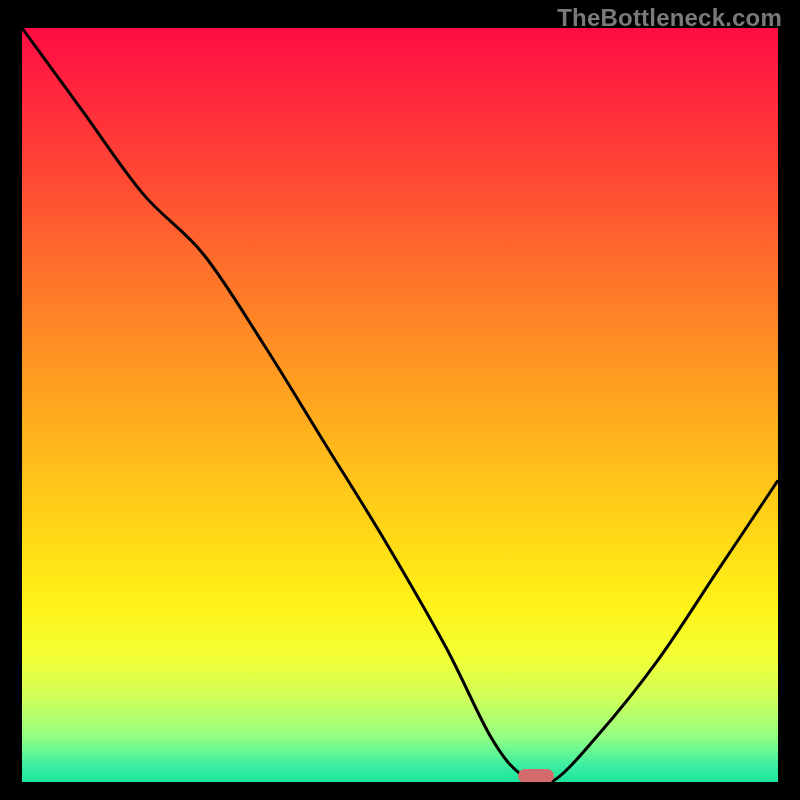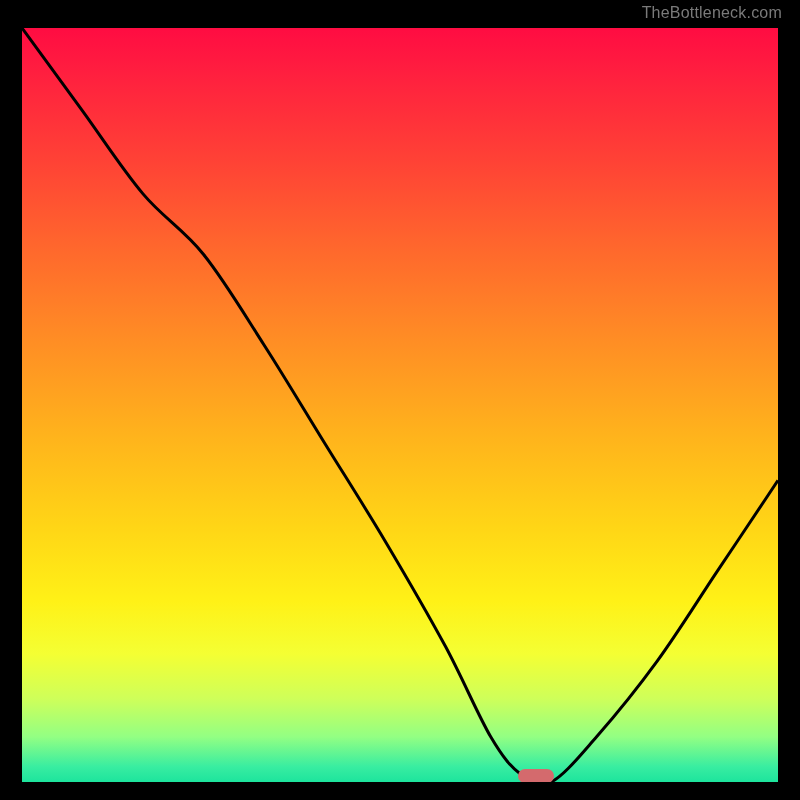--- a/index.html
+++ b/index.html
@@ -15,22 +15,22 @@
     position: relative;
     width: 800px;
     height: 800px;
     background: #000;
   }
   .watermark {
     position: absolute;
     top: 4px;
     right: 18px;
     color: #7a7a7a;
-    font-size: 16px;
-    font-weight: 400;
+    font-size: 24px;
+    font-weight: 700;
     letter-spacing: 0.2px;
     z-index: 5;
   }
   .plot-area {
     position: absolute;
     left: 22px;
     top: 28px;
     width: 756px;
     height: 754px;
     overflow: hidden;

